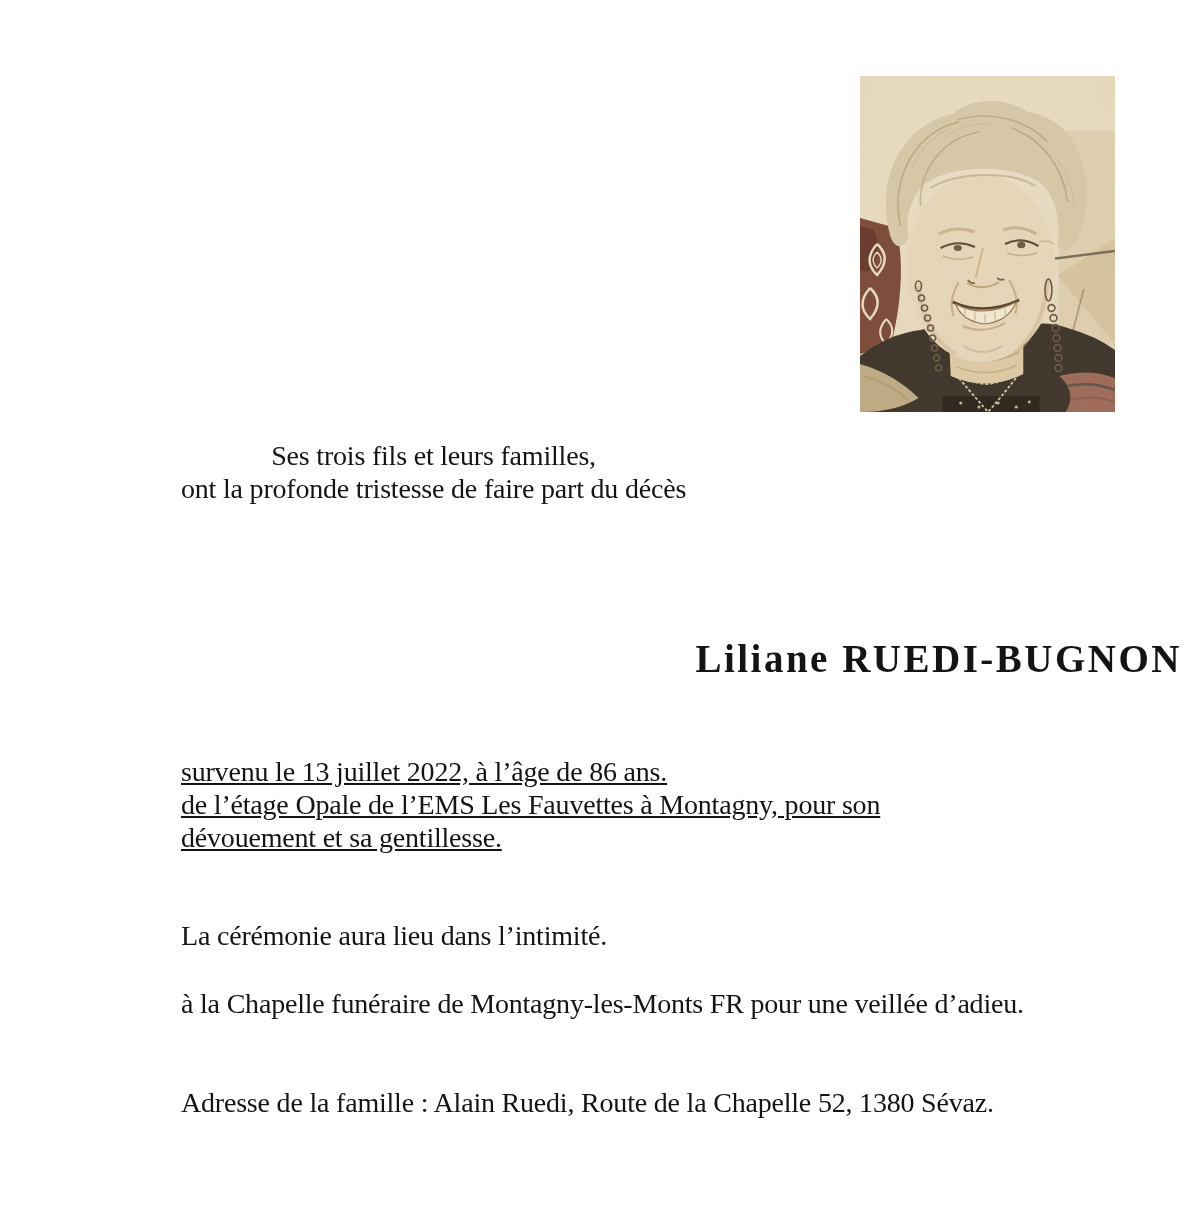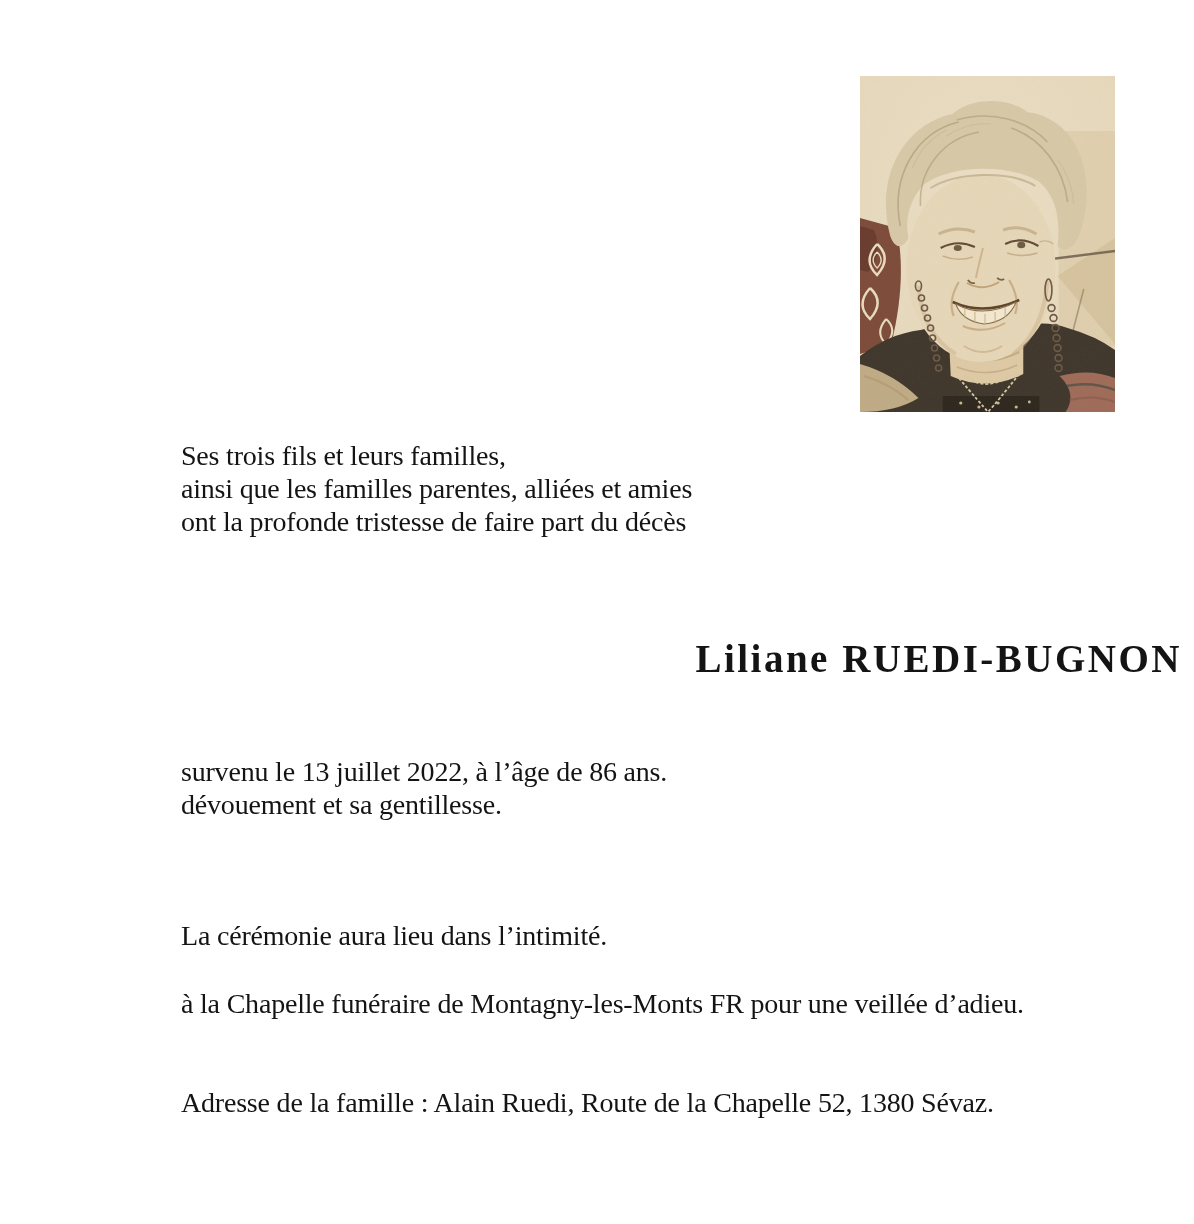--- a/index.html
+++ b/index.html
@@ -15,30 +15,30 @@
   .photo{
     position:absolute;left:860px;top:76px;width:255px;height:336px;
   }
   .photo svg{display:block;width:100%;height:100%;}
   .block{
     position:absolute;left:181px;
     font-size:28px;line-height:33px;letter-spacing:-0.2px;
     white-space:nowrap;
   }
   .line{white-space:nowrap;}
-  #intro{top:439px;}
+  #intro{top:439px;text-align:center;}
   #title-wrap{
     position:absolute;left:98px;top:636px;width:1084px;
     text-align:right;
   }
   #title-wrap h1{
     margin:0;font-size:39px;line-height:46px;font-weight:bold;
     letter-spacing:2.5px;white-space:nowrap;
   }
-  #details{top:755px;}
+  #details{top:755px;text-decoration:underline;}
   #ceremony{top:919px;}
   #vigil{top:987px;}
   #address{top:1086px;}
   .bold{font-weight:normal;}
 </style>
 </head>
 <body>
 
 <div class="page">
 
@@ -169,30 +169,30 @@
         <path d="M158,298 Q136,326 127,336"></path>
         <path d="M106,301 Q125,316 150,299"></path>
       </g>
 
       <rect x="0" y="0" width="253" height="336" filter="url(#grain)"></rect>
     </svg>
   </div>
 
   <div class="block" id="intro">
     <div class="line">Ses trois fils et leurs familles,</div>
-    <div class="line">ainsi que les familles parentes, alliées et amies</div>
     <div class="line">ont la profonde tristesse de faire part du décès</div>
   </div>
 
   <div id="title-wrap">
     <h1>Liliane RUEDI-BUGNON</h1>
   </div>
 
   <div class="block" id="details">
     <div class="line">survenu le 13 juillet 2022, à l’âge de 86 ans.</div>
+    <div class="line">de l’étage Opale de l’EMS Les Fauvettes à Montagny, pour son</div>
     <div class="line">dévouement et sa gentillesse.</div>
   </div>
 
   <div class="block" id="ceremony">
     <div class="line">La cérémonie aura lieu dans l’intimité.</div>
   </div>
 
   <div class="block" id="vigil">
     <div class="line">à la Chapelle funéraire de Montagny-les-Monts FR pour une veillée d’adieu.</div>
   </div>

